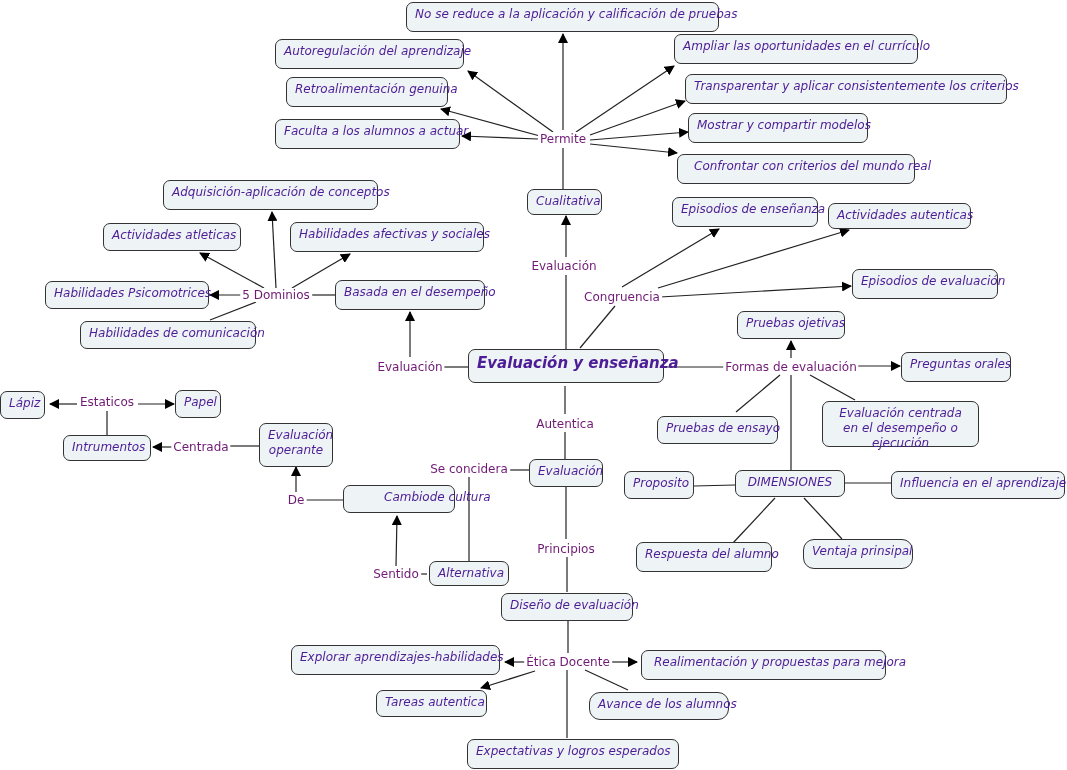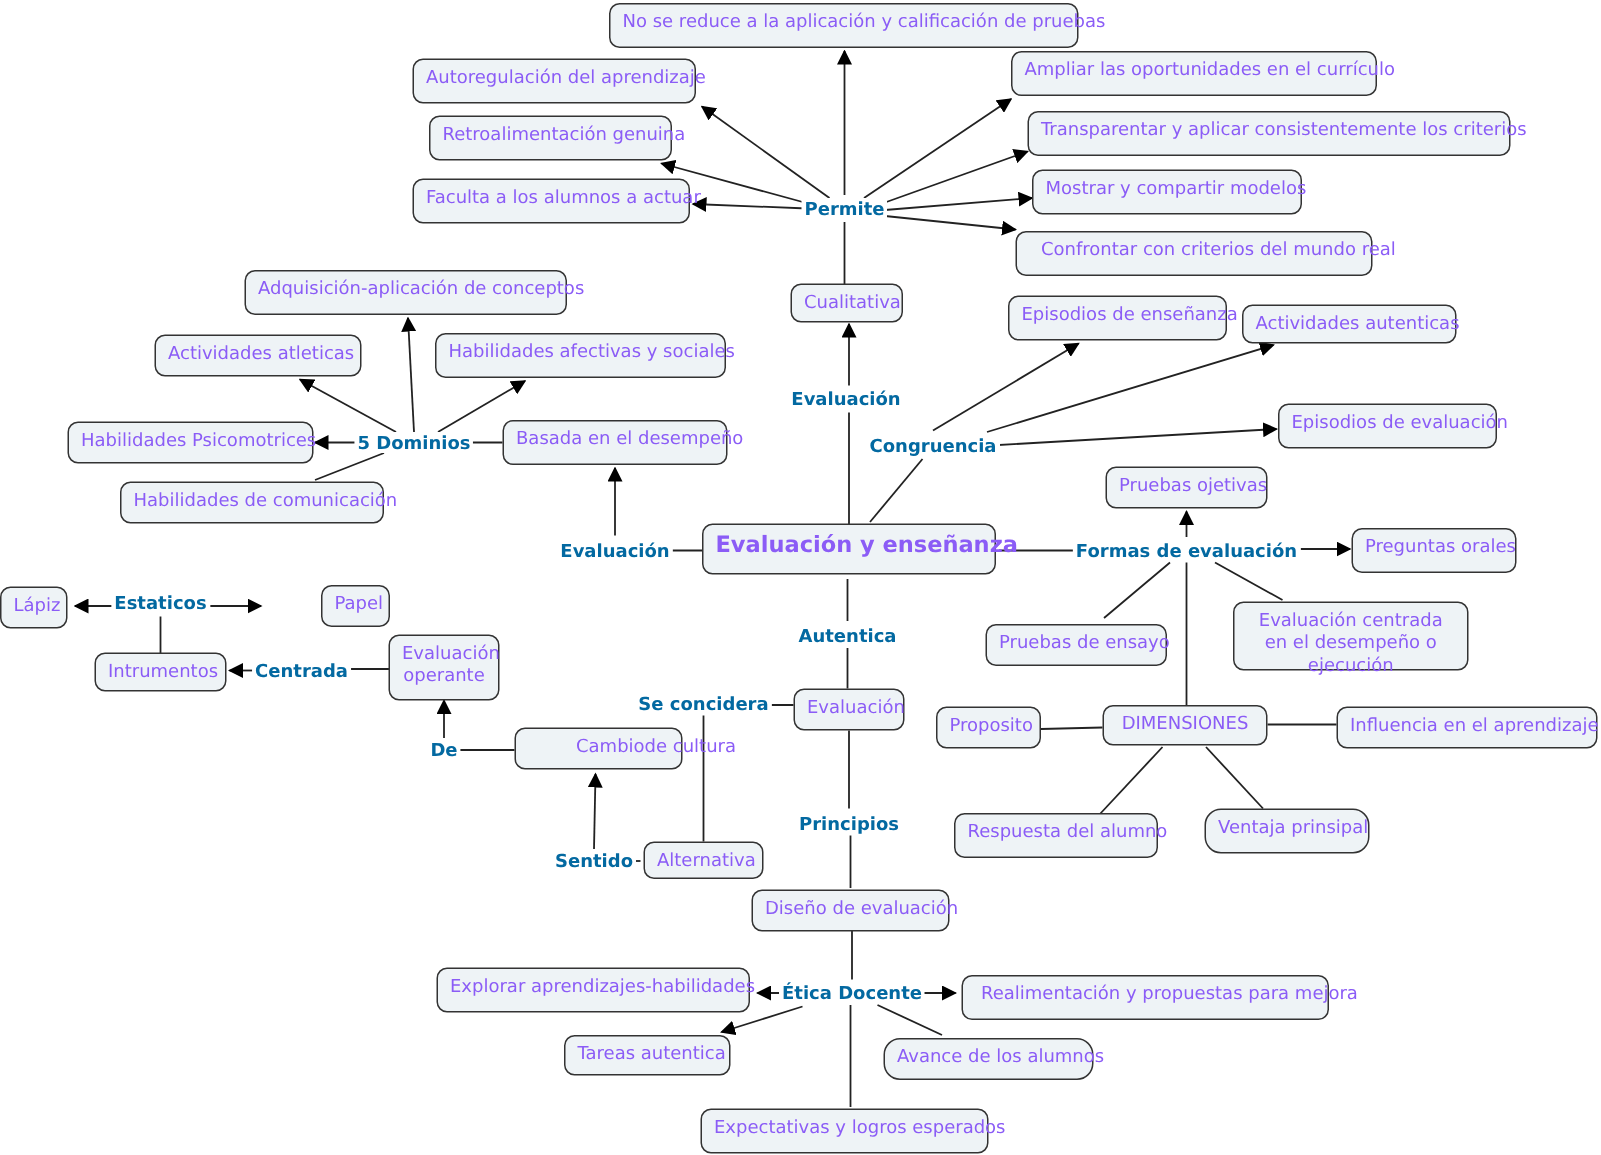--- a/index.html
+++ b/index.html
@@ -2,25 +2,25 @@
 <html><head>
 <meta charset="utf-8">
 <style>
   html,body{margin:0;padding:0;background:#ffffff;}
   body{width:1067px;height:770px;position:relative;overflow:hidden;
        font-family:"DejaVu Sans",sans-serif;color:#111;}
   #links{position:absolute;left:0;top:0;width:1067px;height:770px;}
   .node{position:absolute;box-sizing:border-box;background:#eef3f6;
         border:1.2px solid #333;border-radius:7px;font-size:12px;
         line-height:15px;text-align:center;padding:4px 8px;white-space:nowrap;
-        color:#8b5cf6;}
+        color:#4c1d95;font-style:italic;}
   .node.main{font-size:15px;font-weight:bold;padding:6px 8px;}
   .node.multi{white-space:normal;}
   .label{position:absolute;font-size:12px;line-height:14px;background:#fff;
-         white-space:nowrap;padding:0 2px;color:#0369a1;transform:translate(-50%,-50%);font-weight:bold;}
+         white-space:nowrap;padding:0 2px;color:#701a75;transform:translate(-50%,-50%);}
 </style>
 </head>
 <body>
 
 <svg id="links" xmlns="http://www.w3.org/2000/svg">
   <defs>
     <marker id="arr" markerWidth="10" markerHeight="10" refX="9" refY="5" orient="auto" markerUnits="userSpaceOnUse">
       <path d="M0,0 L10,5 L0,10 z" fill="#000"></path>
     </marker>
   </defs>
@@ -113,40 +113,40 @@
 <div class="node" style="left:852px;top:269px;width:146px;height:30px;">Episodios de evaluación</div>
 
 <div class="node main" style="left:468px;top:349px;width:196px;height:34px;">Evaluación y enseñanza</div>
 
 <div class="node" style="left:737px;top:311px;width:108px;height:28px;">Pruebas ojetivas</div>
 <div class="node" style="left:901px;top:352px;width:110px;height:30px;">Preguntas orales</div>
 <div class="node" style="left:657px;top:416px;width:121px;height:28px;">Pruebas de ensayo</div>
 <div class="node multi" style="left:822px;top:401px;width:157px;height:46px;">Evaluación centrada en el desempeño o ejecución</div>
 
 <div class="node" style="left:0px;top:391px;width:45px;height:28px;">Lápiz</div>
-<div class="node" style="left:175px;top:390px;width:46px;height:28px;margin-left:39px;">Papel</div>
+<div class="node" style="left:175px;top:390px;width:46px;height:28px;">Papel</div>
 <div class="node" style="left:63px;top:435px;width:88px;height:26px;">Intrumentos</div>
 <div class="node multi" style="left:259px;top:423px;width:74px;height:44px;">Evaluación operante</div>
 <div class="node" style="left:343px;top:485px;width:112px;height:28px;padding-left:40px;">Cambiode cultura</div>
 <div class="node" style="left:529px;top:459px;width:74px;height:28px;">Evaluación</div>
 
 <div class="node" style="left:624px;top:471px;width:70px;height:28px;">Proposito</div>
 <div class="node" style="left:735px;top:470px;width:110px;height:27px;">DIMENSIONES</div>
 <div class="node" style="left:891px;top:471px;width:174px;height:28px;">Influencia en el aprendizaje</div>
 <div class="node" style="left:636px;top:542px;width:136px;height:30px;">Respuesta del alumno</div>
 <div class="node" style="left:803px;top:539px;width:110px;height:30px;border-radius:11px;">Ventaja prinsipal</div>
 
 <div class="node" style="left:429px;top:561px;width:80px;height:25px;">Alternativa</div>
 <div class="node" style="left:501px;top:593px;width:132px;height:28px;">Diseño de evaluación</div>
 
 <div class="node" style="left:291px;top:645px;width:209px;height:30px;">Explorar aprendizajes-habilidades</div>
 <div class="node" style="left:641px;top:650px;width:245px;height:30px;padding-left:12px;">Realimentación y propuestas para mejora</div>
 <div class="node" style="left:376px;top:690px;width:111px;height:27px;">Tareas autentica</div>
 <div class="node" style="left:589px;top:692px;width:140px;height:28px;border-radius:11px;">Avance de los alumnos</div>
-<div class="node" style="left:467px;top:739px;width:192px;height:30px;">Expectativas y logros esperados</div>
+<div class="node" style="left:467px;top:739px;width:212px;height:30px;">Expectativas y logros esperados</div>
 
 <span class="label" style="left:563px;top:139px;">Permite</span>
 <span class="label" style="left:564px;top:266px;">Evaluación</span>
 <span class="label" style="left:276px;top:295px;">5 Dominios</span>
 <span class="label" style="left:410px;top:367px;">Evaluación</span>
 <span class="label" style="left:622px;top:297px;">Congruencia</span>
 <span class="label" style="left:791px;top:367px;">Formas de evaluación</span>
 <span class="label" style="left:107px;top:402px;">Estaticos</span>
 <span class="label" style="left:201px;top:447px;">Centrada</span>
 <span class="label" style="left:296px;top:500px;">De</span>

